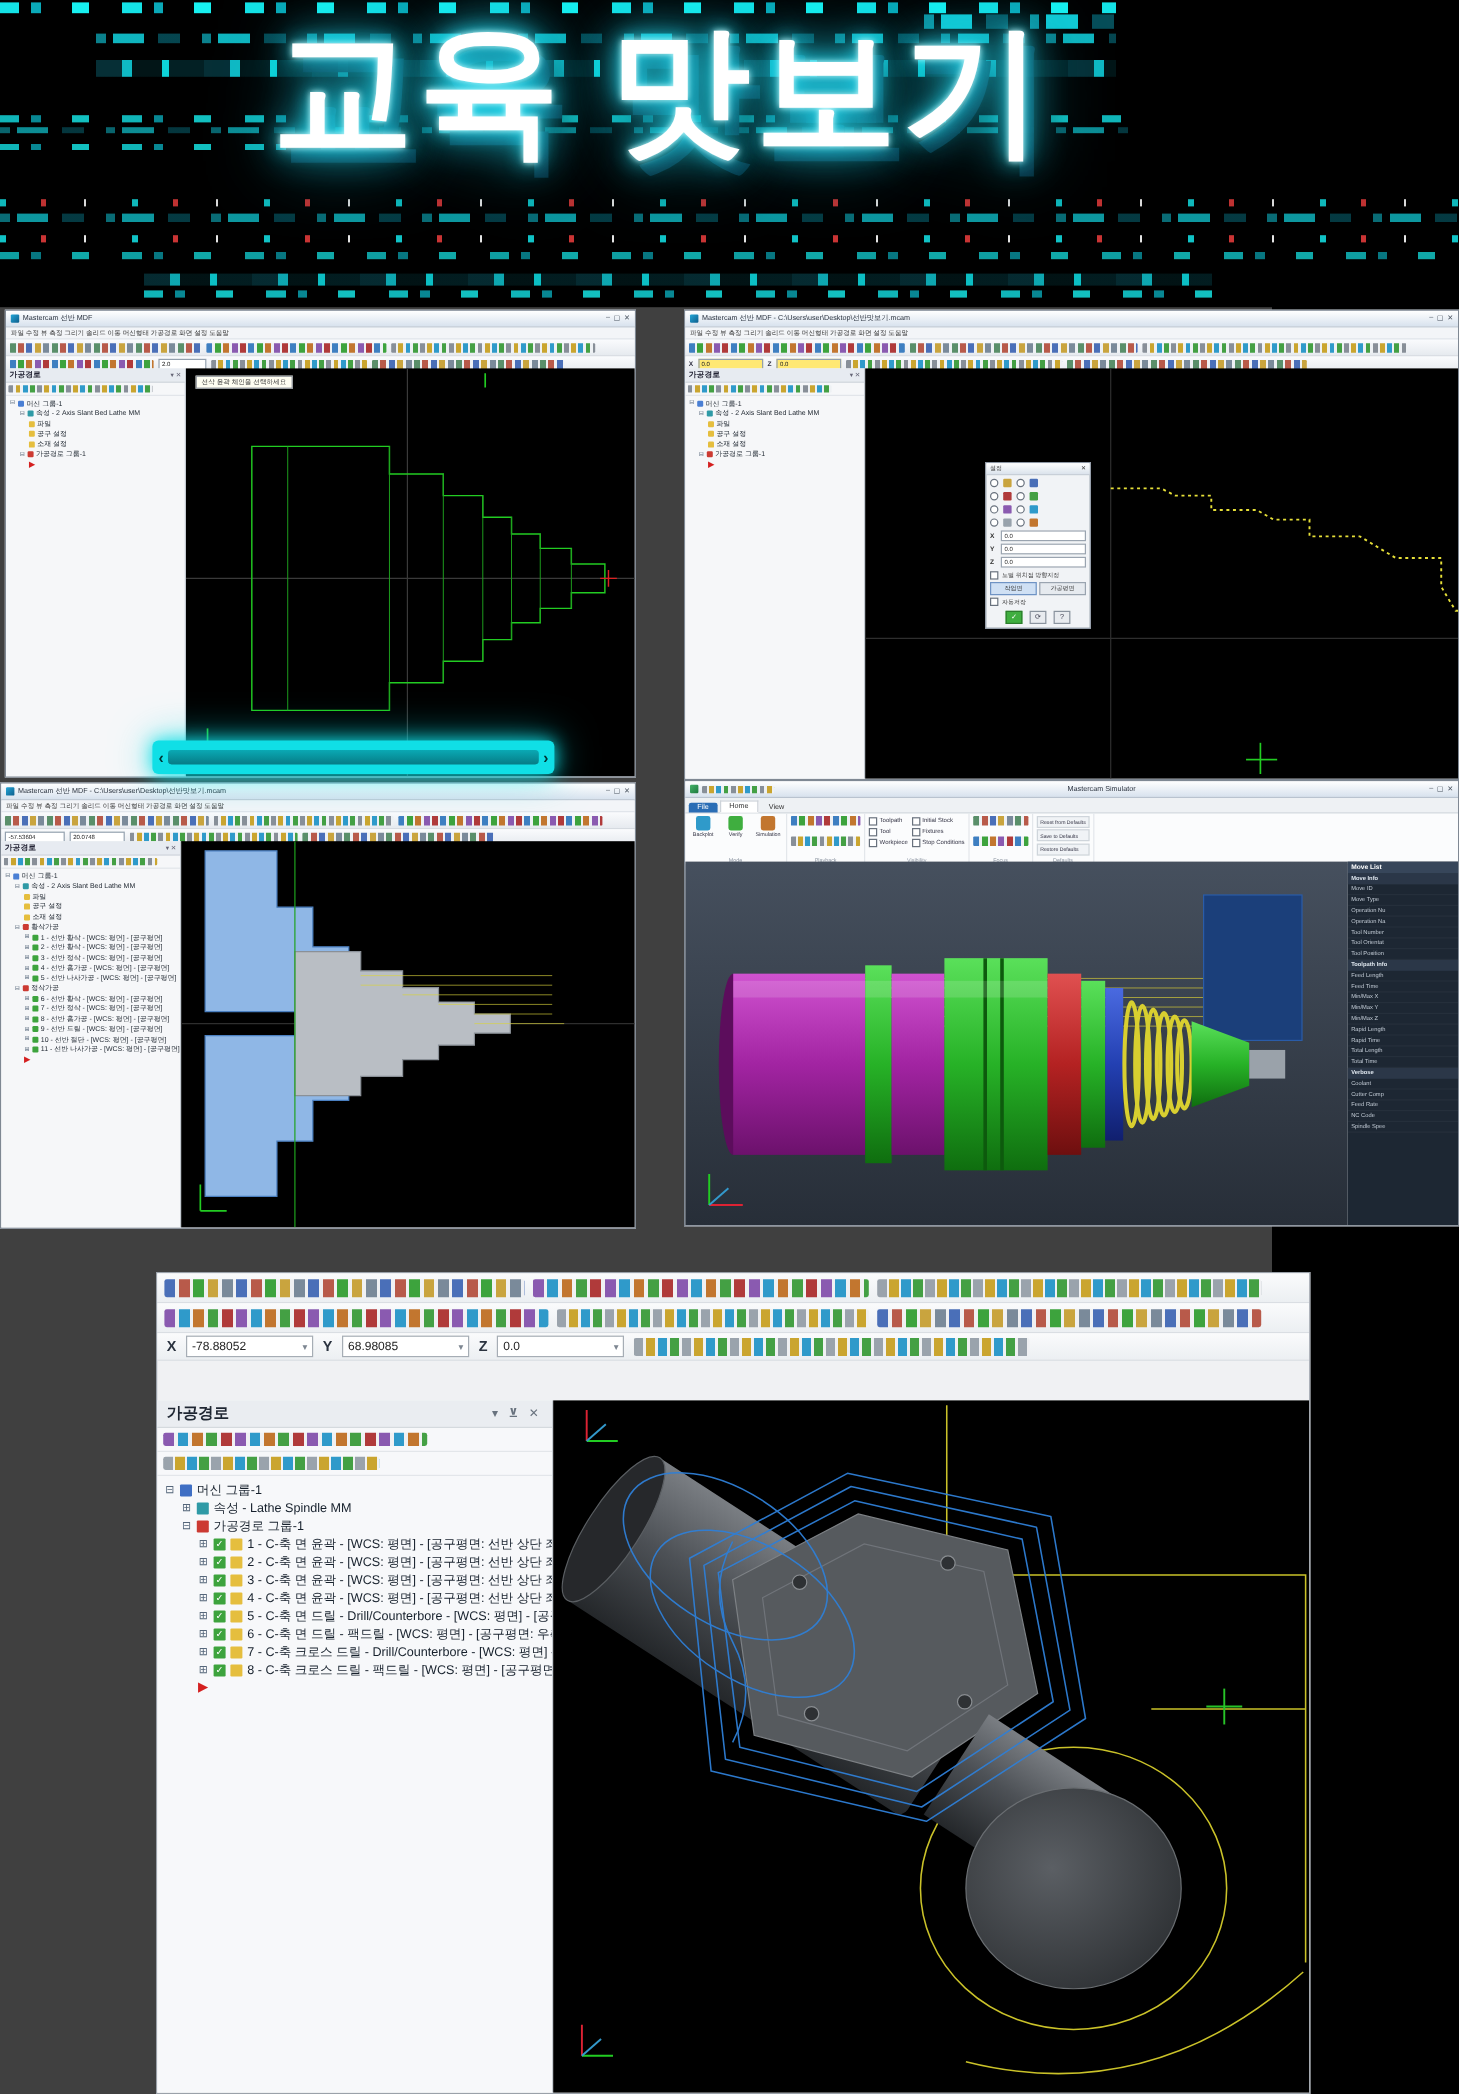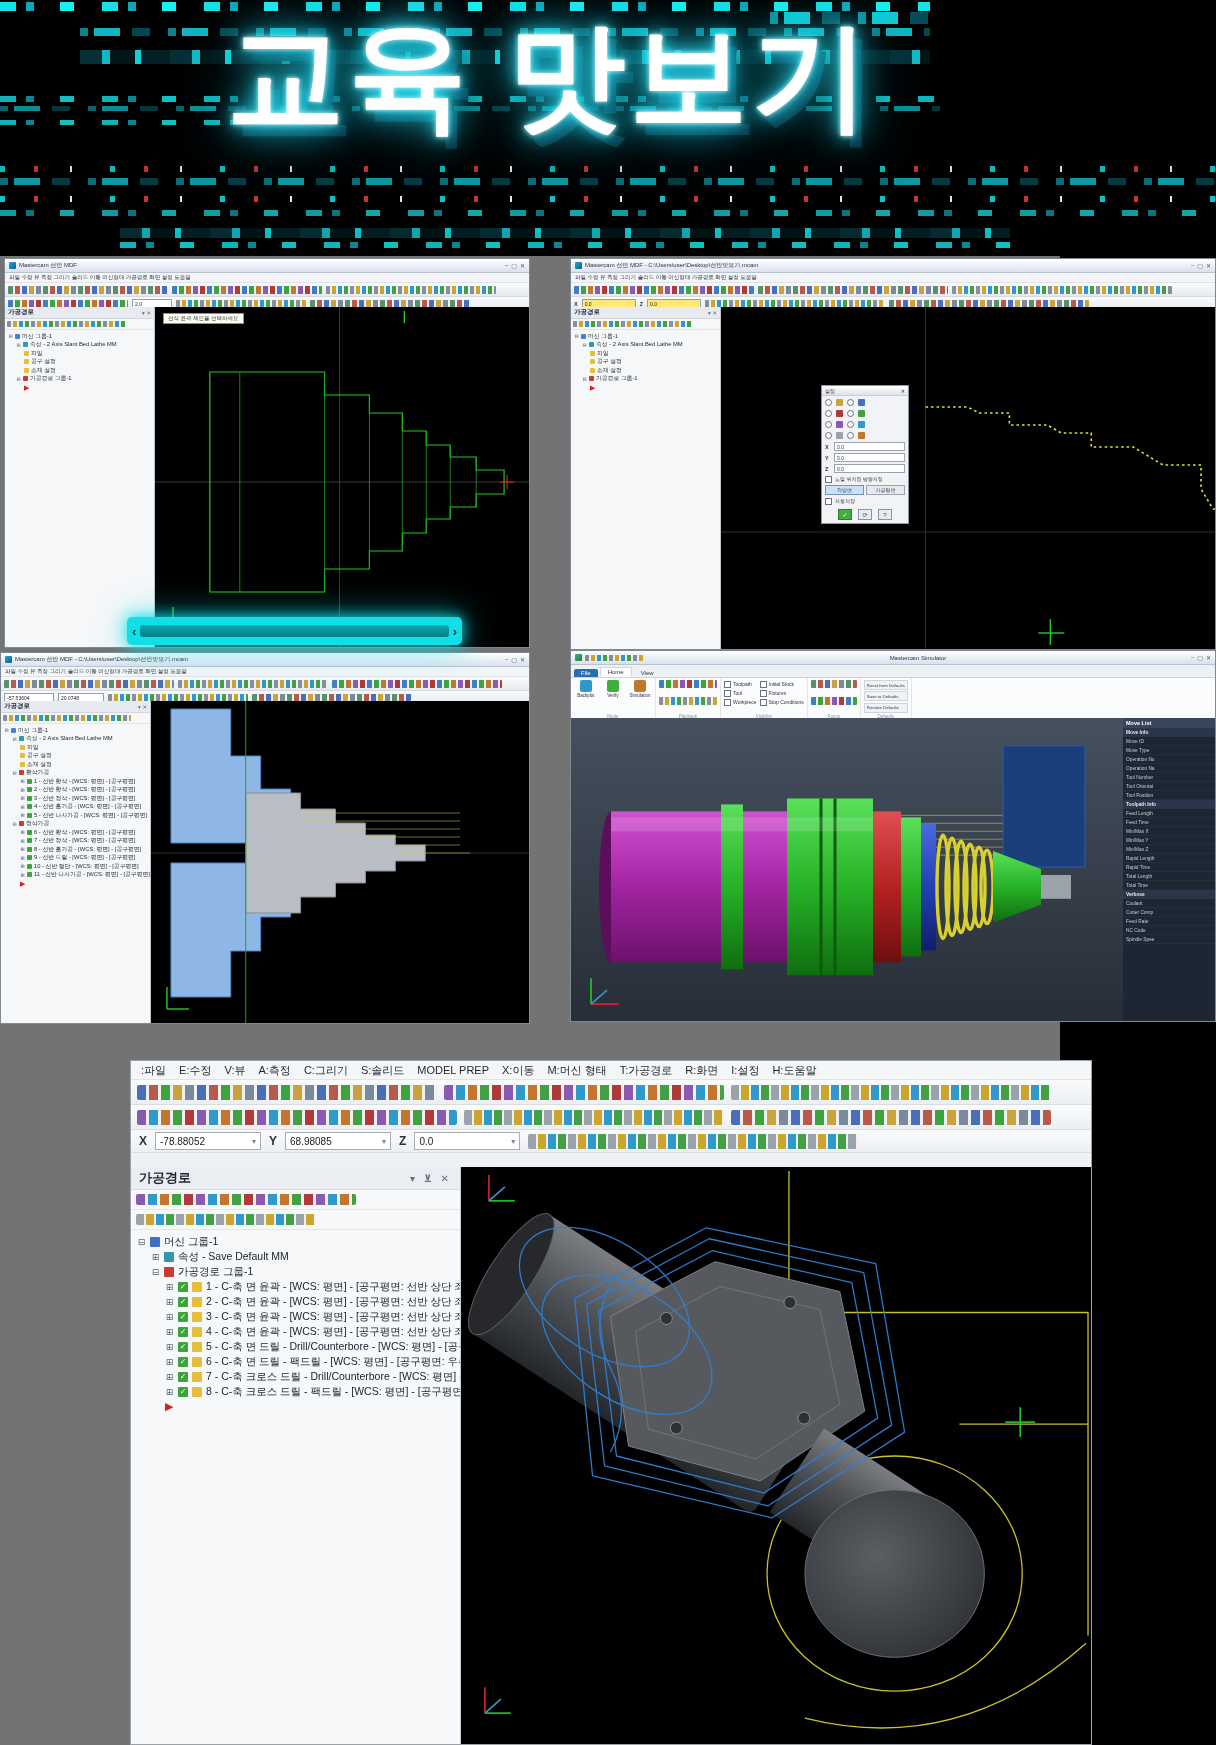--- a/index.html
+++ b/index.html
@@ -1,18 +1,18 @@
 <!DOCTYPE html>
 <html><head>
 <meta charset="utf-8">
 <style>
   html,body{margin:0;padding:0;background:#000;}
   body{width:1216px;height:1745px;position:relative;overflow:hidden;
        font-family:"Liberation Sans","DejaVu Sans",sans-serif;}
-  #stage{position:absolute;inset:0;width:1060px;height:1745px;background:#737373;}
+  #stage{position:absolute;inset:0;width:1060px;height:1745px;background:#404040;}
 
   
   .banner{position:absolute;left:0;top:0;width:1216px;height:256px;background:#000;overflow:hidden;}
   .gl{position:absolute;}
   .glA{background-image:repeating-linear-gradient(90deg,#14e2e6 0 16px,transparent 16px 26px,#0aa9b8 26px 34px,transparent 34px 60px,#17f0f0 60px 74px,transparent 74px 102px);}
   .glB{background-image:repeating-linear-gradient(90deg,#0c8f9c 0 8px,transparent 8px 14px,#11c9d4 14px 40px,transparent 40px 52px,#064d58 52px 70px,transparent 70px 88px);}
   .glC{background-image:repeating-linear-gradient(90deg,#12d8dc 0 5px,transparent 5px 34px,#e03a3a 34px 38px,transparent 38px 70px,#ffffff 70px 72px,transparent 72px 110px);}
   .glD{background-image:repeating-linear-gradient(90deg,#062f36 0 22px,#0fb9c4 22px 30px,#021517 30px 55px,#0dd4da 55px 61px,#032024 61px 90px);}
   .btitle{position:absolute;left:0;top:6px;width:1100px;text-align:center;margin:0;
     font-size:118px;line-height:1.2;font-weight:900;letter-spacing:4px;color:#fff;
@@ -801,35 +801,20 @@
           </div>
         <div class="ml-r">
             <span>Spindle Spee</span>
             <span class="ml-v"></span>
           </div>
       </div>
     </div>
   </div>
 
   <div class="bshot">
-    <div class="bmenu">
-      <span>:파일</span>
-      <span>E:수정</span>
-      <span>V:뷰</span>
-      <span>A:측정</span>
-      <span>C:그리기</span>
-      <span>S:솔리드</span>
-      <span>MODEL PREP</span>
-      <span>X:이동</span>
-      <span>M:머신 형태</span>
-      <span>T:가공경로</span>
-      <span>R:화면</span>
-      <span>I:설정</span>
-      <span>H:도움말</span>
-    </div>
     <div class="btb">
       <span class="Lstrip LA" style="width:300px"></span>
       <span class="Lstrip LB" style="width:280px"></span>
       <span class="Lstrip LC" style="width:320px"></span>
     </div>
     <div class="btb">
       <span class="Lstrip LB" style="width:320px"></span>
       <span class="Lstrip LC" style="width:260px"></span>
       <span class="Lstrip LA" style="width:320px"></span>
     </div>
@@ -865,21 +850,21 @@
         </div>
         <div class="btree">
           <div class="bti" style="margin-left:0">
               <span class="bexp">⊟</span>
               <span class="bic blue"></span>
               <span>머신 그룹-1</span>
             </div>
           <div class="bti" style="margin-left:14px">
               <span class="bexp">⊞</span>
               <span class="bic teal"></span>
-              <span>속성 - Save Default MM</span>
+              <span>속성 - Lathe Spindle MM</span>
             </div>
           <div class="bti" style="margin-left:14px">
               <span class="bexp">⊟</span>
               <span class="bic red"></span>
               <span>가공경로 그룹-1</span>
             </div>
           <div class="bti" style="margin-left:28px">
               <span class="bexp">⊞</span>
               <span class="bic chk">✓</span>
               <span class="bic yel"></span>

